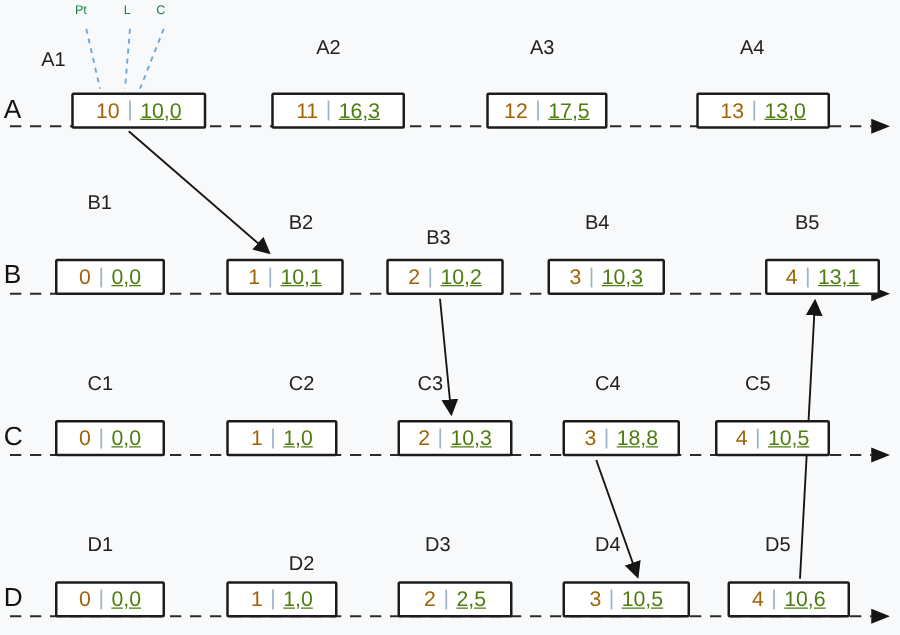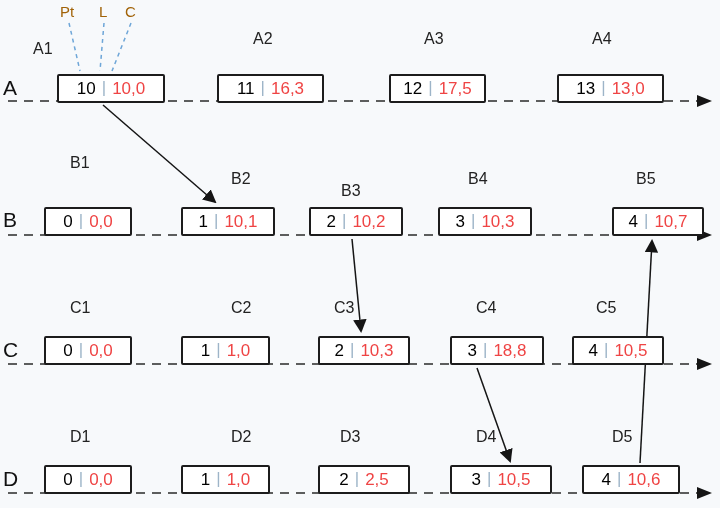--- a/index.html
+++ b/index.html
@@ -9,26 +9,26 @@
     background:#f7f9fb; overflow:hidden;
     color:#1a1a1a;
   }
   .canvas-svg { position:absolute; left:0; top:0; width:720px; height:508px; }
   .event-box {
     position:absolute; height:25px;
     background:#ffffff; border:2px solid #1c1c1c; border-radius:2px;
     display:flex; align-items:center; justify-content:center;
     font-size:17px; line-height:1; gap:6px; white-space:nowrap;
   }
-  .pt  { color:#000000; }
+  .pt  { color:#a16207; }
   .sep { color:#9db4c8; font-weight:400; transform:translateY(-1px); }
-  .lc  { color:#ef4444; }
+  .lc  { color:#4d7c0f;text-decoration:underline; }
   .evt-label { position:absolute; font-size:16px; color:#222222; }
   .row-label { position:absolute; font-size:21px; color:#111111; }
-  .legend-label { position:absolute; font-size:15px; color:#a16207; }
+  .legend-label { position:absolute; font-size:10px; color:#15803d; }
 </style>
 </head>
 <body>
 
 <div class="stage">
 
   <svg class="canvas-svg" viewBox="0 0 720 508" xmlns="http://www.w3.org/2000/svg">
     <defs>
       <marker id="msgArrow" viewBox="0 0 10 10" refX="8.5" refY="5" markerWidth="9" markerHeight="9" orient="auto-start-reverse">
         <path d="M0,0 L10,5 L0,10 z" fill="#151515"></path>
@@ -119,21 +119,21 @@
   <div class="event-box" style="left:438px;top:207px;width:90px">
     <span class="pt">3</span>
     <span class="sep">|</span>
     <span class="lc">10,3</span>
   </div>
 
   <div class="evt-label" style="left:636px;top:170px">B5</div>
   <div class="event-box" style="left:612px;top:207px;width:88px">
     <span class="pt">4</span>
     <span class="sep">|</span>
-    <span class="lc">10,7</span>
+    <span class="lc">13,1</span>
   </div>
 
   <div class="evt-label" style="left:70px;top:299px">C1</div>
   <div class="event-box" style="left:44px;top:336px;width:84px">
     <span class="pt">0</span>
     <span class="sep">|</span>
     <span class="lc">0,0</span>
   </div>
 
   <div class="evt-label" style="left:231px;top:299px">C2</div>
@@ -164,21 +164,21 @@
     <span class="lc">10,5</span>
   </div>
 
   <div class="evt-label" style="left:70px;top:428px">D1</div>
   <div class="event-box" style="left:44px;top:465px;width:84px">
     <span class="pt">0</span>
     <span class="sep">|</span>
     <span class="lc">0,0</span>
   </div>
 
-  <div class="evt-label" style="left:231px;top:428px">D2</div>
+  <div class="evt-label" style="left:231px;top:443px">D2</div>
   <div class="event-box" style="left:181px;top:465px;width:85px">
     <span class="pt">1</span>
     <span class="sep">|</span>
     <span class="lc">1,0</span>
   </div>
 
   <div class="evt-label" style="left:340px;top:428px">D3</div>
   <div class="event-box" style="left:318px;top:465px;width:88px">
     <span class="pt">2</span>
     <span class="sep">|</span>

